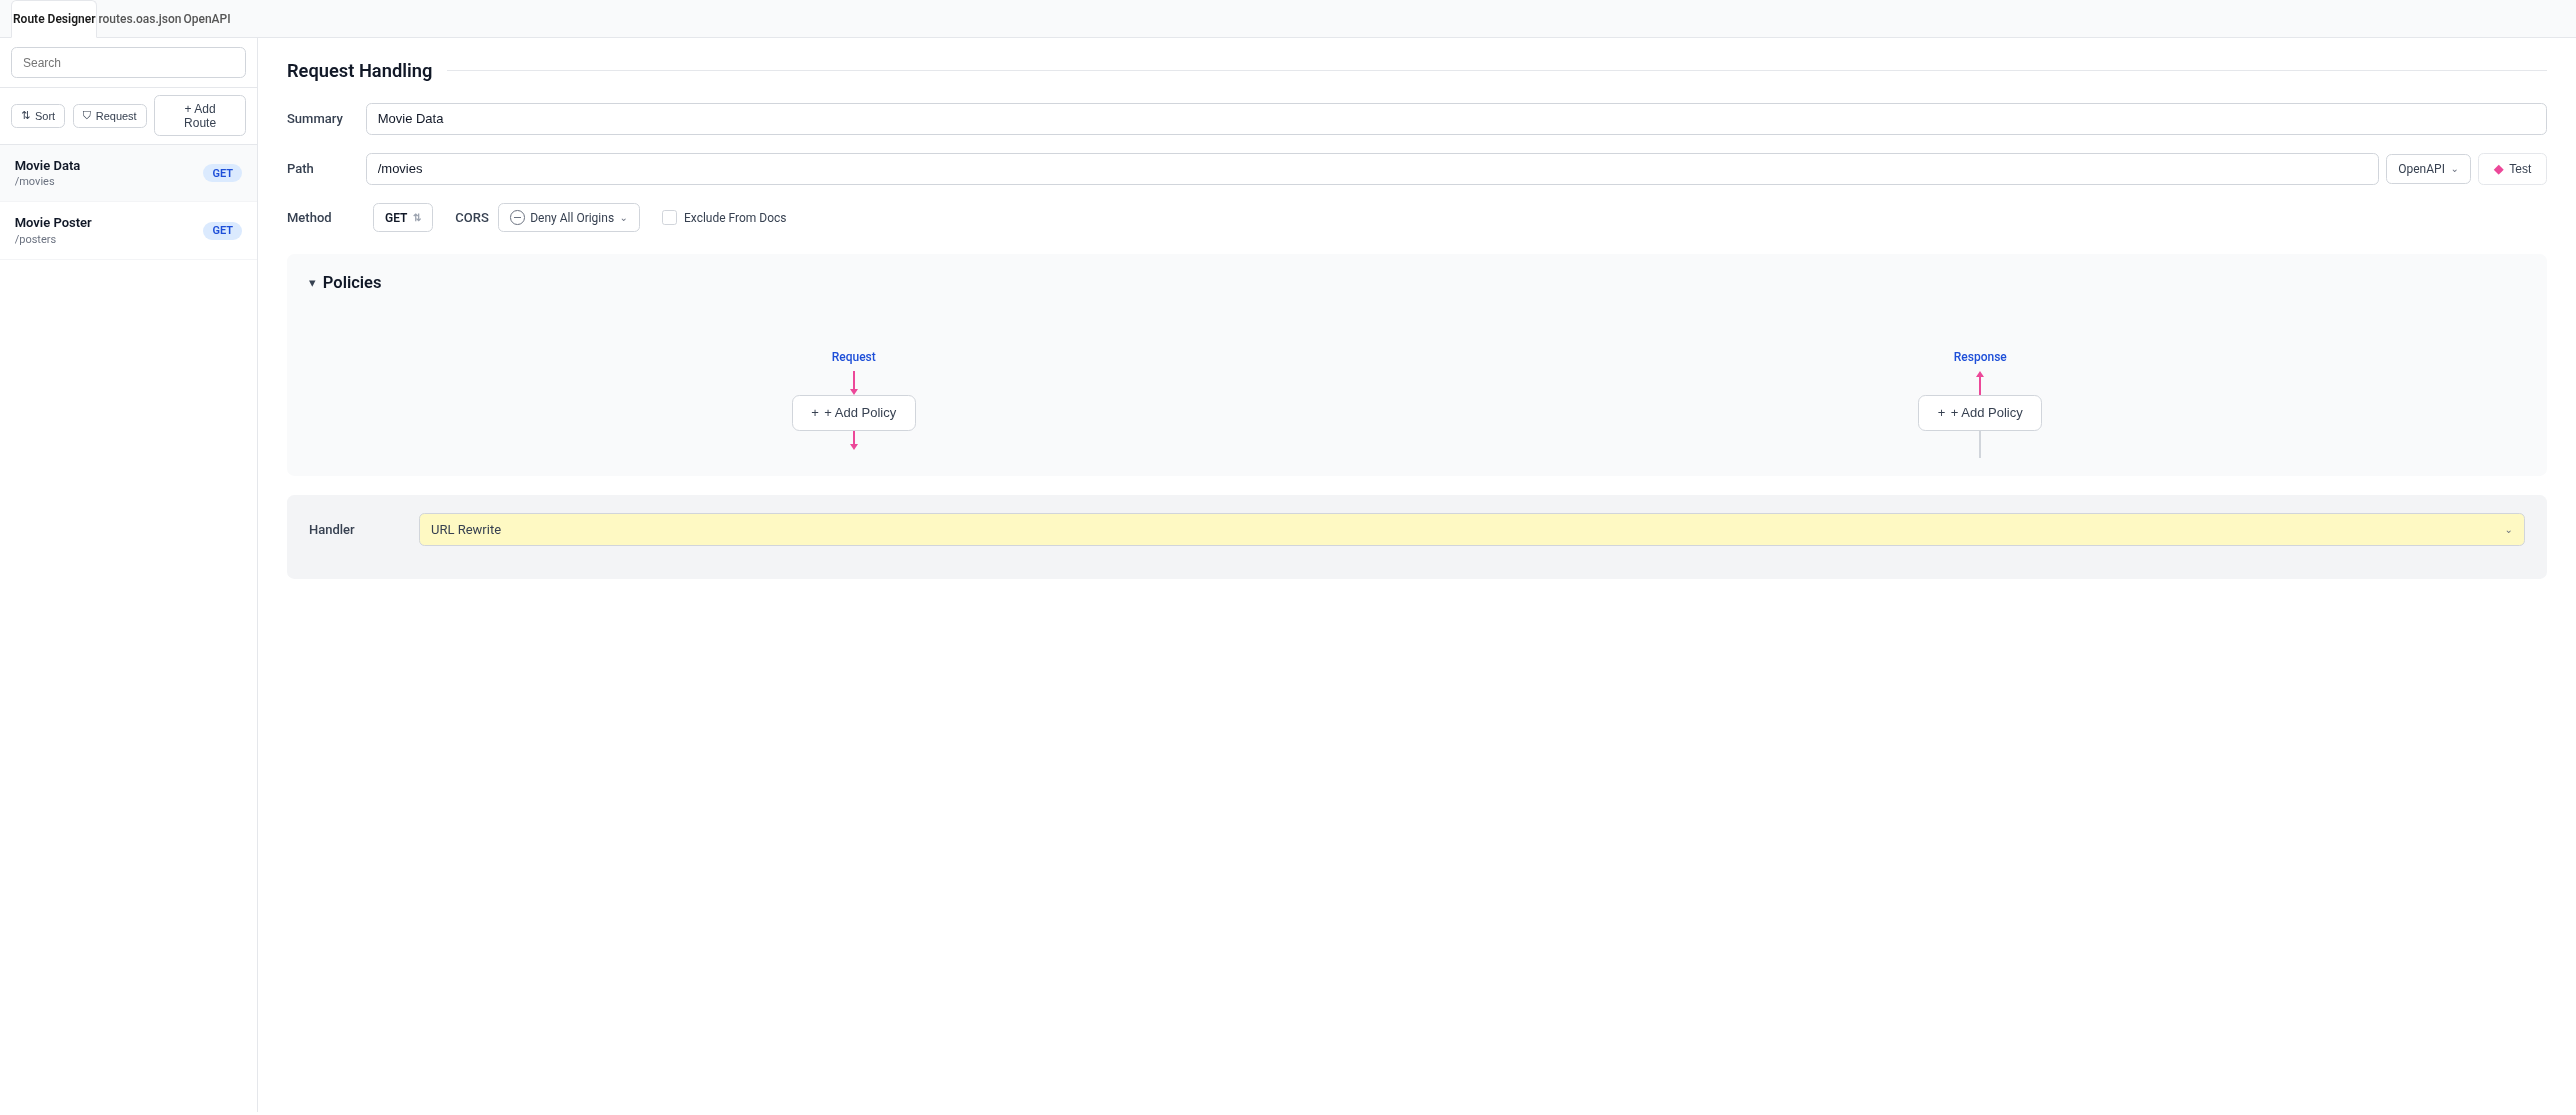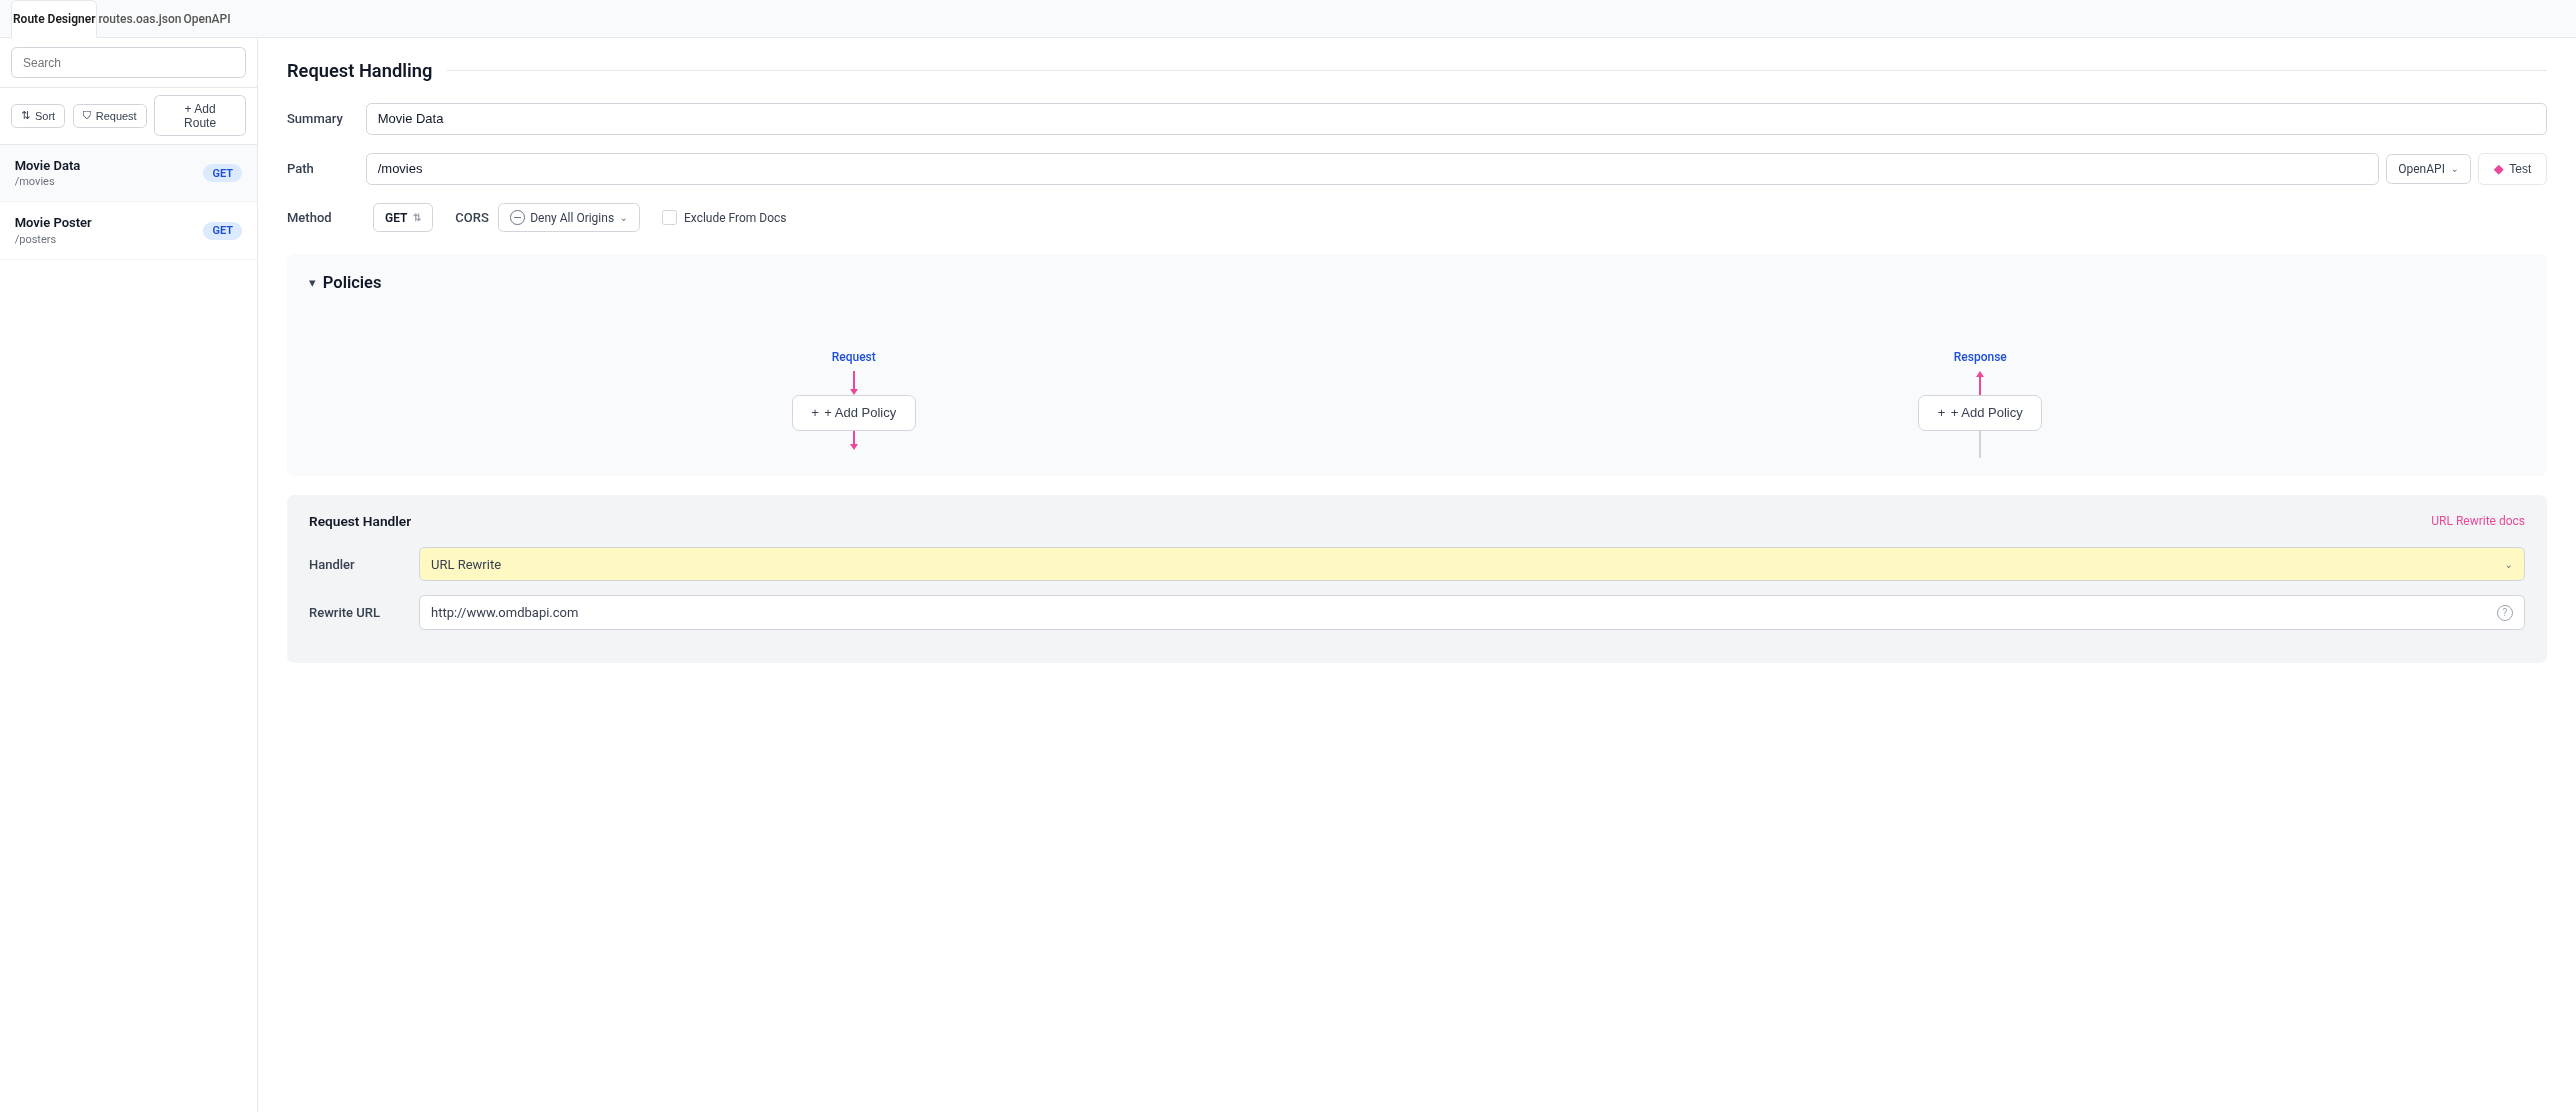--- a/index.html
+++ b/index.html
@@ -660,37 +660,26 @@
 
           <div style="display:flex;flex-direction:column;align-items:center;">
             <div class="connector-neutral" style="height:27.5px;"></div>
           </div>
         </div>
 
       </div>
     </div>
 
     <div class="handler-section">
-      <div class="handler-header">
-        <span class="handler-title">Request Handler</span>
-        <a class="handler-docs-link">URL Rewrite docs</a>
-      </div>
 
       <div class="handler-row">
         <span class="handler-label">Handler</span>
         <div class="handler-select">
           <span>URL Rewrite</span>
           <span class="chevron-down">⌄</span>
         </div>
       </div>
 
-      <div class="handler-row">
-        <span class="handler-label">Rewrite URL</span>
-        <div class="rewrite-url-wrapper">
-          <span class="rewrite-url-text">http://www.omdbapi.com</span>
-          <span class="help-icon">?</span>
-        </div>
-      </div>
     </div>
 
   </div>
 </div>
 
 
 </body></html>

